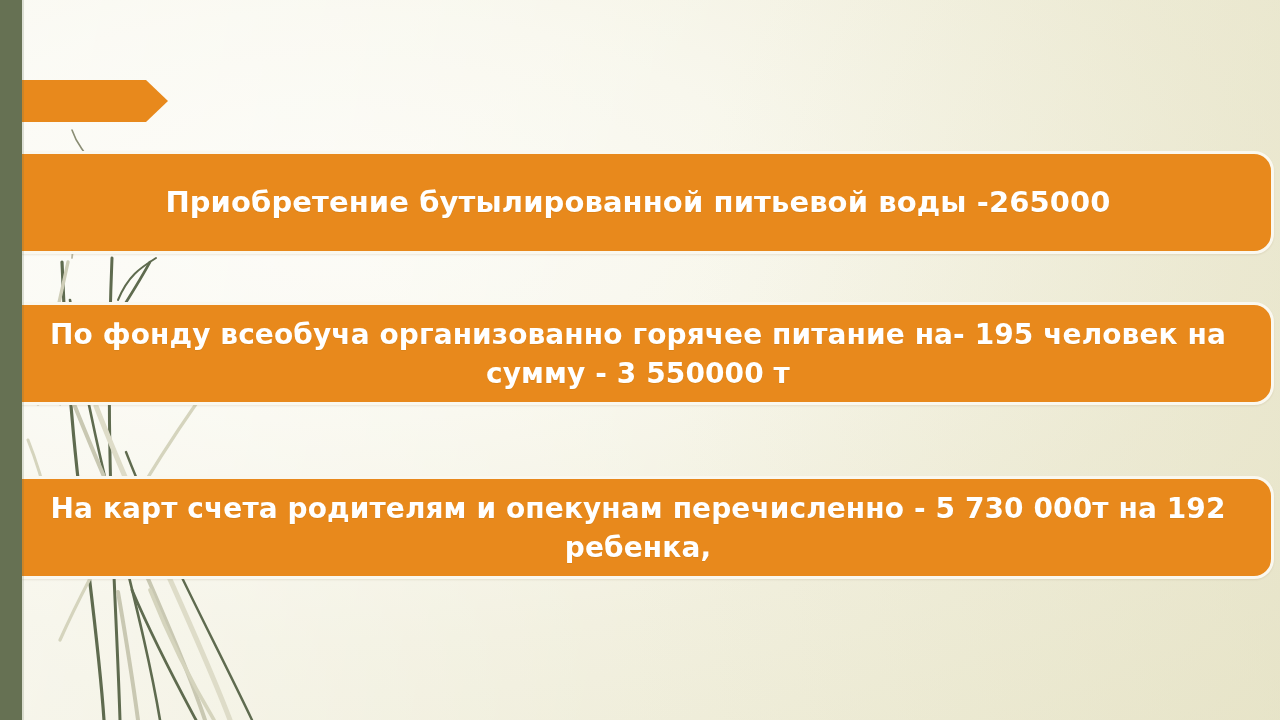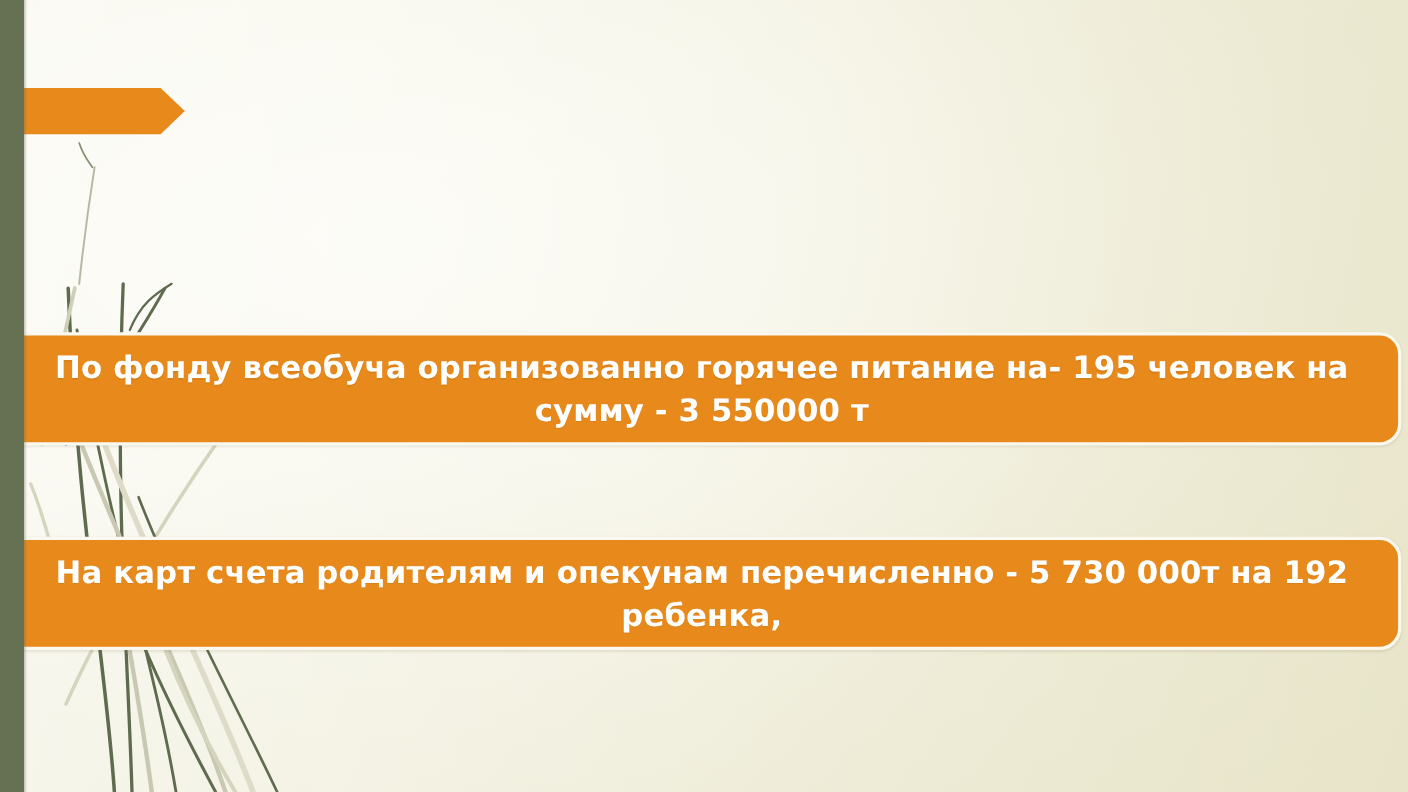--- a/index.html
+++ b/index.html
@@ -76,21 +76,21 @@
     background: #e8891c;
     border: 3px solid #faf8ef;
     border-radius: 20px;
     display: flex;
     align-items: center;
     justify-content: center;
     box-shadow: 0 1px 2px rgba(120,90,40,0.12);
   }
   .callout-1 { top: 151px;  height: 103px; }
   .callout-2 { top: 302px;  height: 103px; }
-  .callout-3 { top: 488px;  height: 103px; }
+  .callout-3 { top: 476px;  height: 103px; }
 
   .callout-text {
     color: #ffffff;
     font-family: "DejaVu Sans", "Liberation Sans", sans-serif;
     font-weight: bold;
     font-size: 29px;
     line-height: 39px;
     text-align: center;
     letter-spacing: 0.1px;
     padding: 0 14px;
@@ -126,20 +126,23 @@
       <path d="M132 590 C 156 646, 180 690, 196 720" stroke="#5f6b4f" stroke-width="2.8"></path>
       <path d="M118 592 C 128 650, 134 690, 138 720" stroke="#c9c8b2" stroke-width="4"></path>
       <path d="M72 130 C 76 142, 80 146, 84 152" stroke="#8a8d74" stroke-width="1.6"></path>
     </g>
   </svg>
 
   <svg class="pennant" viewBox="0 0 170 46" preserveAspectRatio="none">
     <path d="M0 2 L146 2 L168 23 L146 44 L0 44 Z" fill="#e8891c"></path>
   </svg>
 
+  <div class="callout callout-1">
+    <div class="callout-text">Приобретение бутылированной питьевой воды  -265000</div>
+  </div>
 
   <div class="callout callout-2">
     <div class="callout-text">По фонду всеобуча   организованно горячее питание на-  195 человек на сумму -   3 550000 т</div>
   </div>
 
   <div class="callout callout-3">
     <div class="callout-text">На карт счета родителям и опекунам  перечисленно   -  5 730 000т на 192 ребенка,</div>
   </div>
 
   <div class="left-band"></div>

